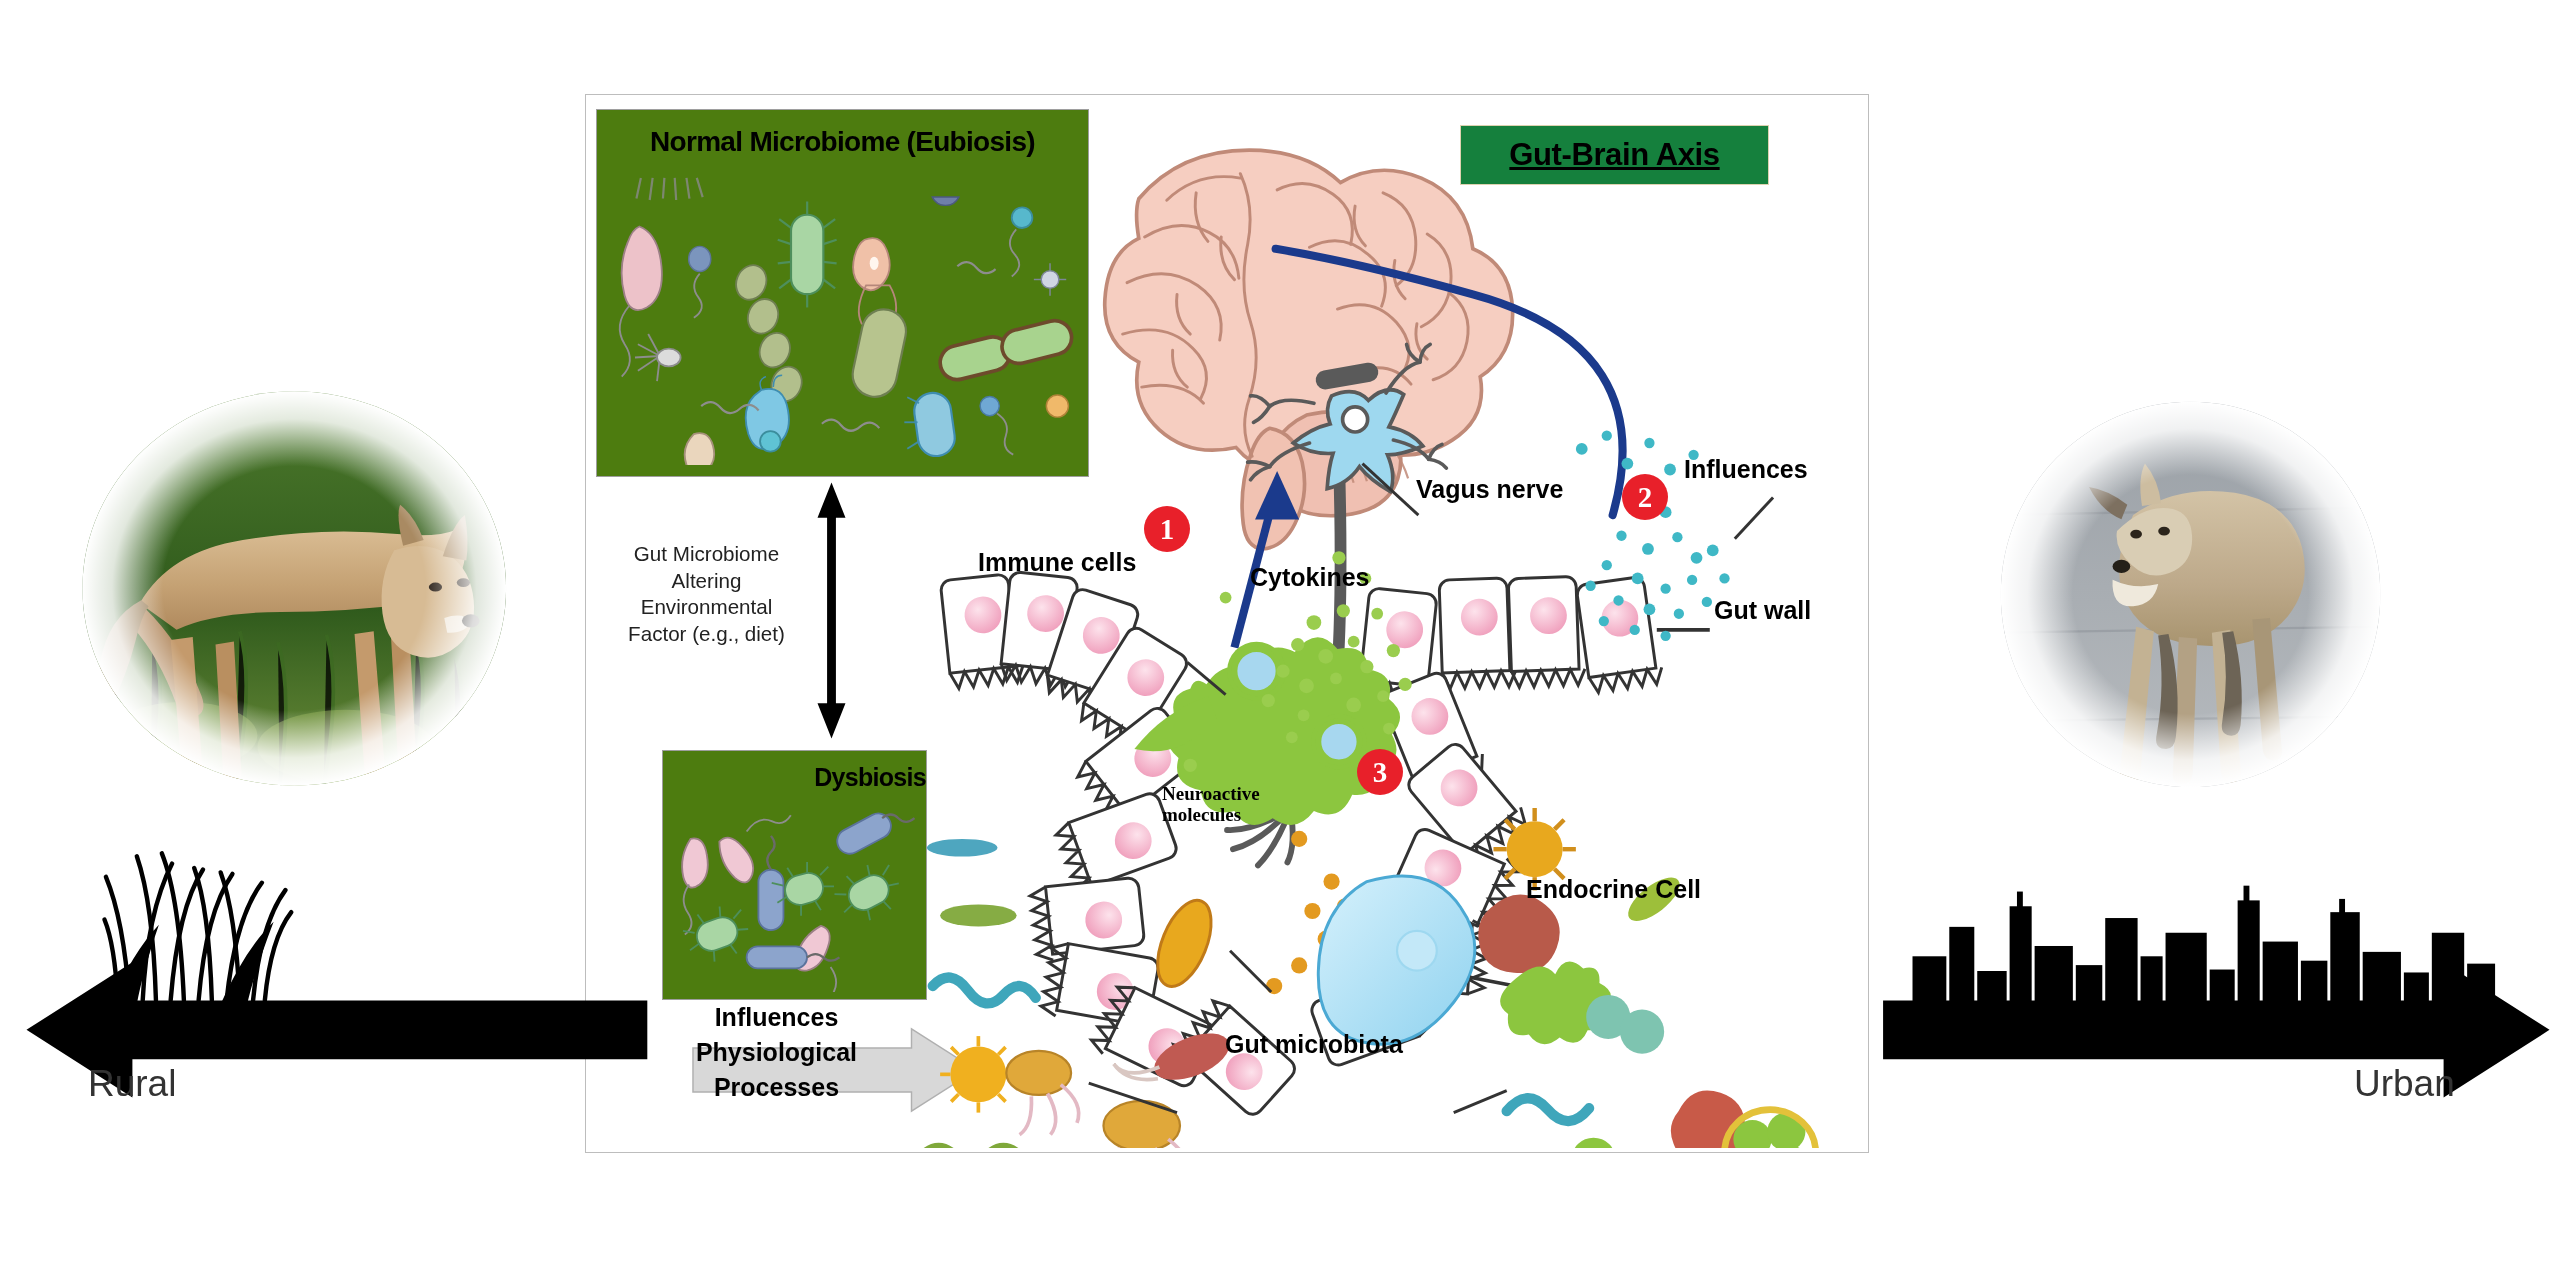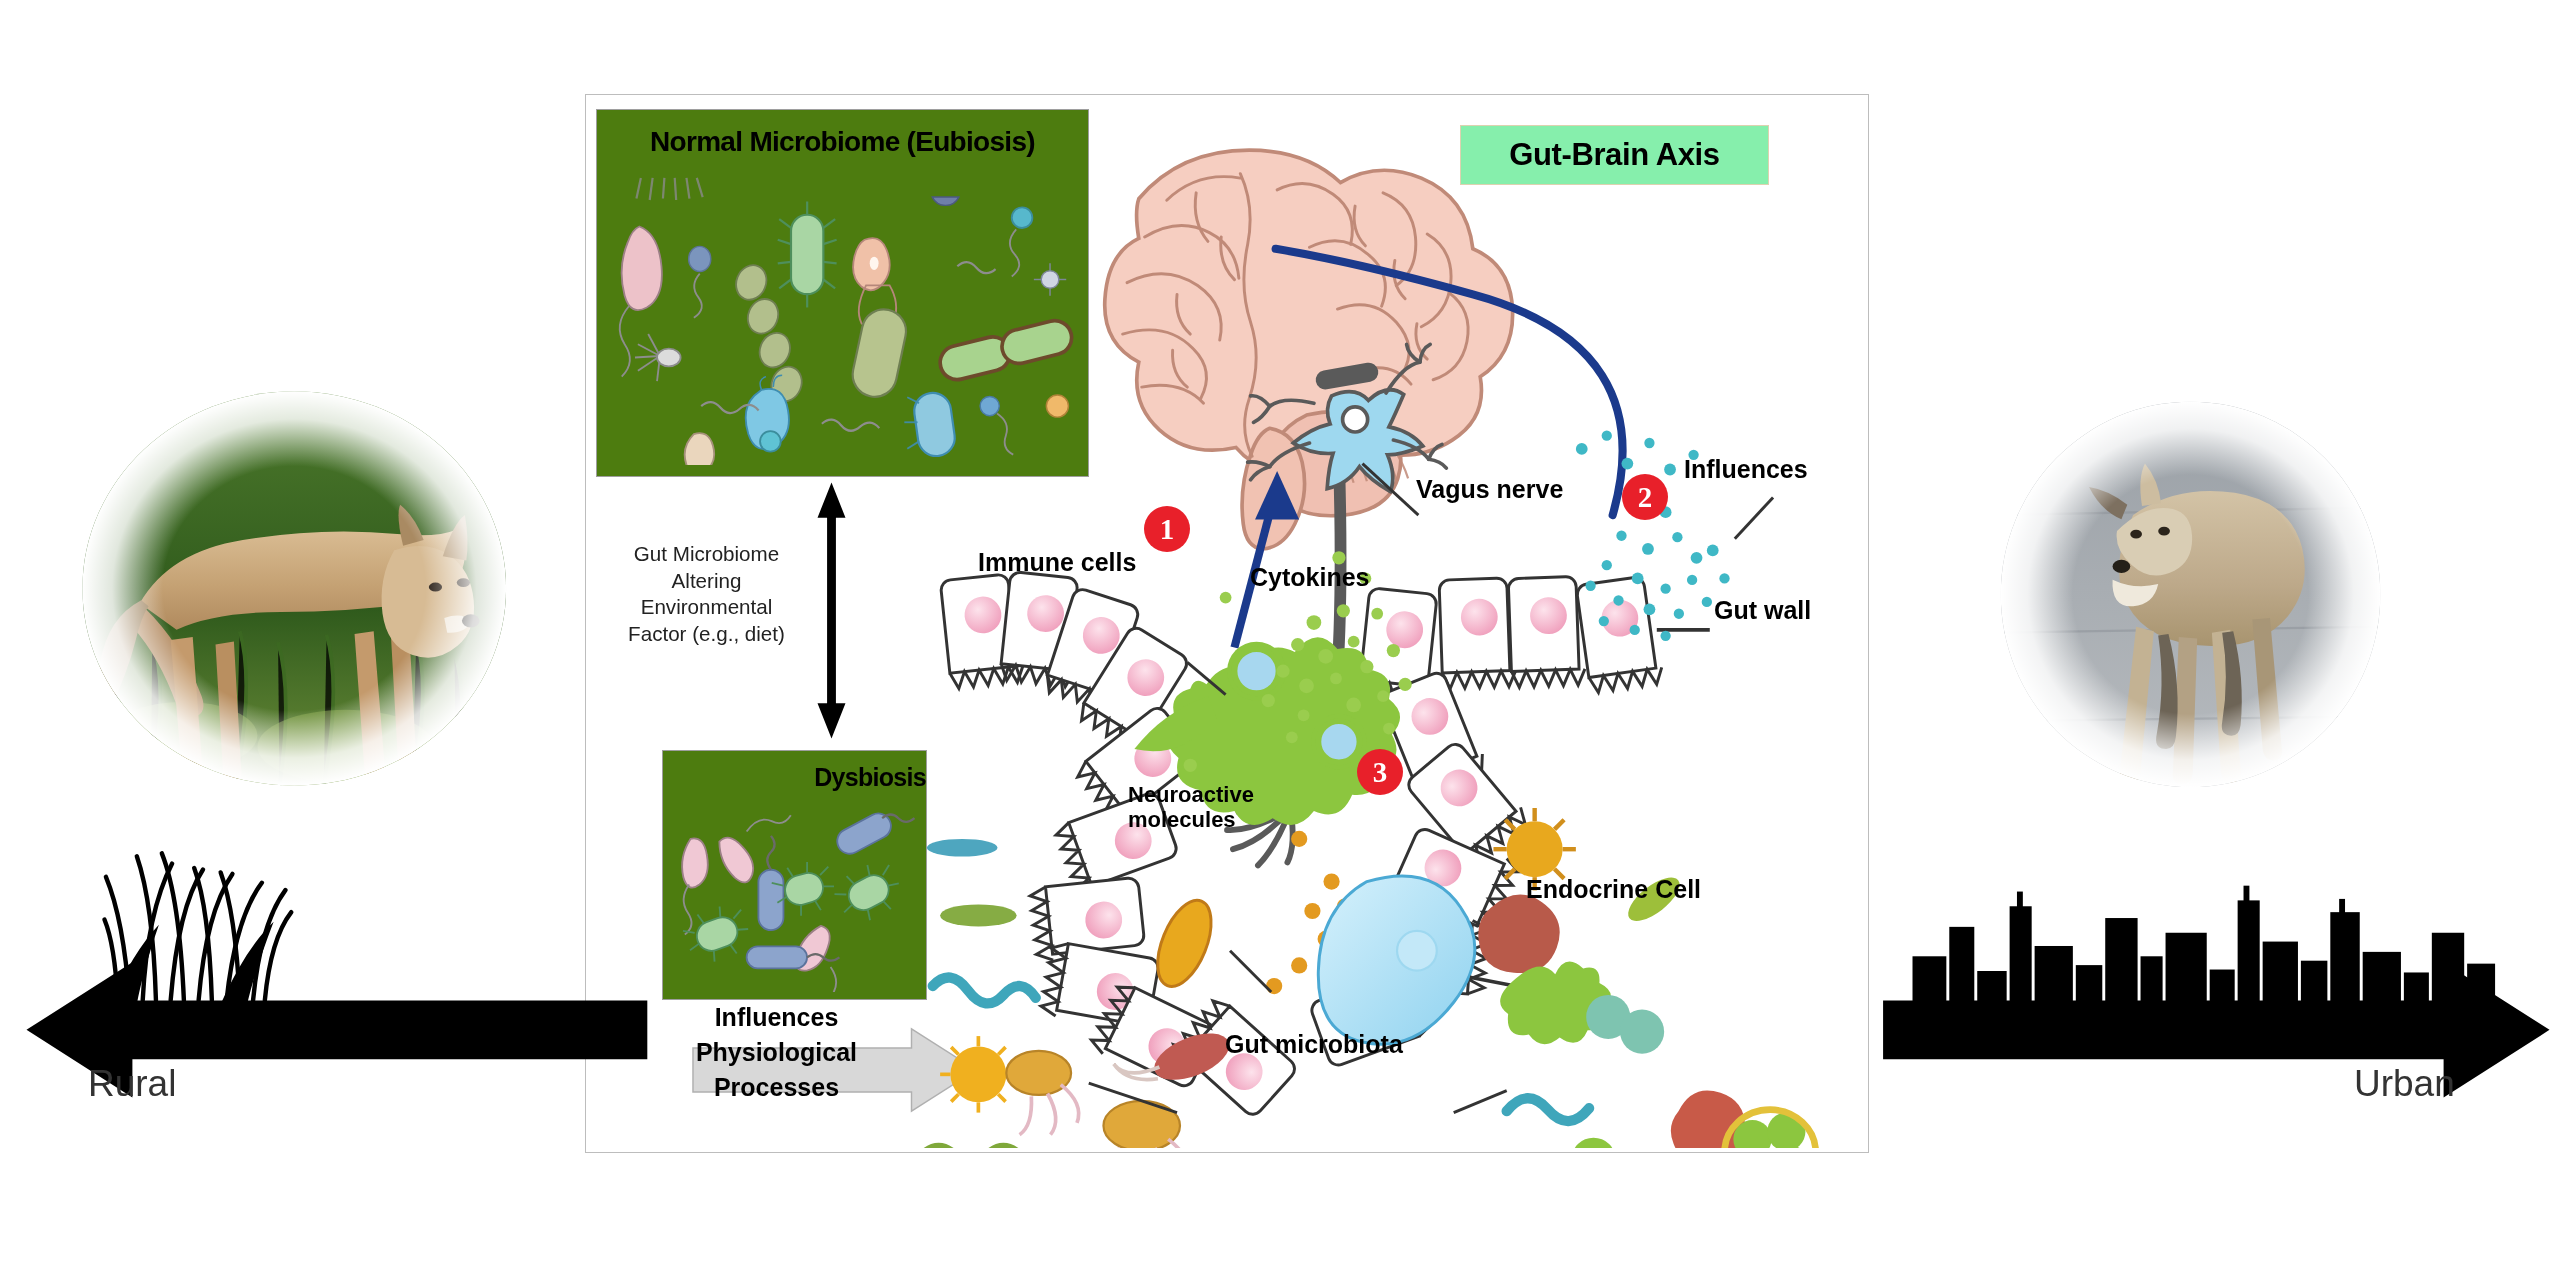--- a/index.html
+++ b/index.html
@@ -32,32 +32,32 @@
   
   #vert-arrow{left:816px;top:478px;width:31px;height:265px;}
 
   
   #influence-arrow{left:691px;top:1026px;width:287px;height:88px;}
   #influence-text{left:666px;top:1000px;width:221px;text-align:center;
     font-size:25px;font-weight:bold;line-height:35px;z-index:6;}
 
   
   #gba-chip{left:1460px;top:125px;width:309px;height:60px;
-    background:#86efac;border:0.7px solid #ddd2b0;box-sizing:border-box;
+    background:#15803d;border:0.7px solid #ddd2b0;box-sizing:border-box;
     display:flex;align-items:center;justify-content:center;
-    font-size:31px;font-weight:bold;letter-spacing:-0.4px;}
+    font-size:31px;font-weight:bold;letter-spacing:-0.4px;text-decoration:underline;}
 
   
   .lab{font-weight:bold;line-height:1.12;}
   #lab-immune{left:978px;top:548px;font-size:25px;}
   #lab-cytokines{left:1250px;top:563px;font-size:25px;}
   #lab-vagus{left:1416px;top:475px;font-size:25px;}
   #lab-metabolites{left:1684px;top:455px;font-size:25px;}
   #lab-gutwall{left:1714px;top:596px;font-size:25px;}
-  #lab-neuro{left:1128px;top:783px;font-size:22px;width:162px;}
+  #lab-neuro{left:1162px;top:783px;font-size:19px;width:162px;font-family:Liberation Serif, serif;}
   #lab-endocrine{left:1526px;top:875px;font-size:25px;}
   #lab-microbiota{left:1225px;top:1030px;font-size:25px;}
 
   
   .badge{border-radius:50%;background:#e8202a;color:#fff;
     display:flex;align-items:center;justify-content:center;
     font-size:29px;font-weight:bold;font-family:"Liberation Serif",serif;
     box-shadow:0 0 0 0 rgba(0,0,0,0);}
   #badge1{left:1144px;top:506px;width:46px;height:46px;}
   #badge2{left:1622px;top:474px;width:46px;height:46px;}

